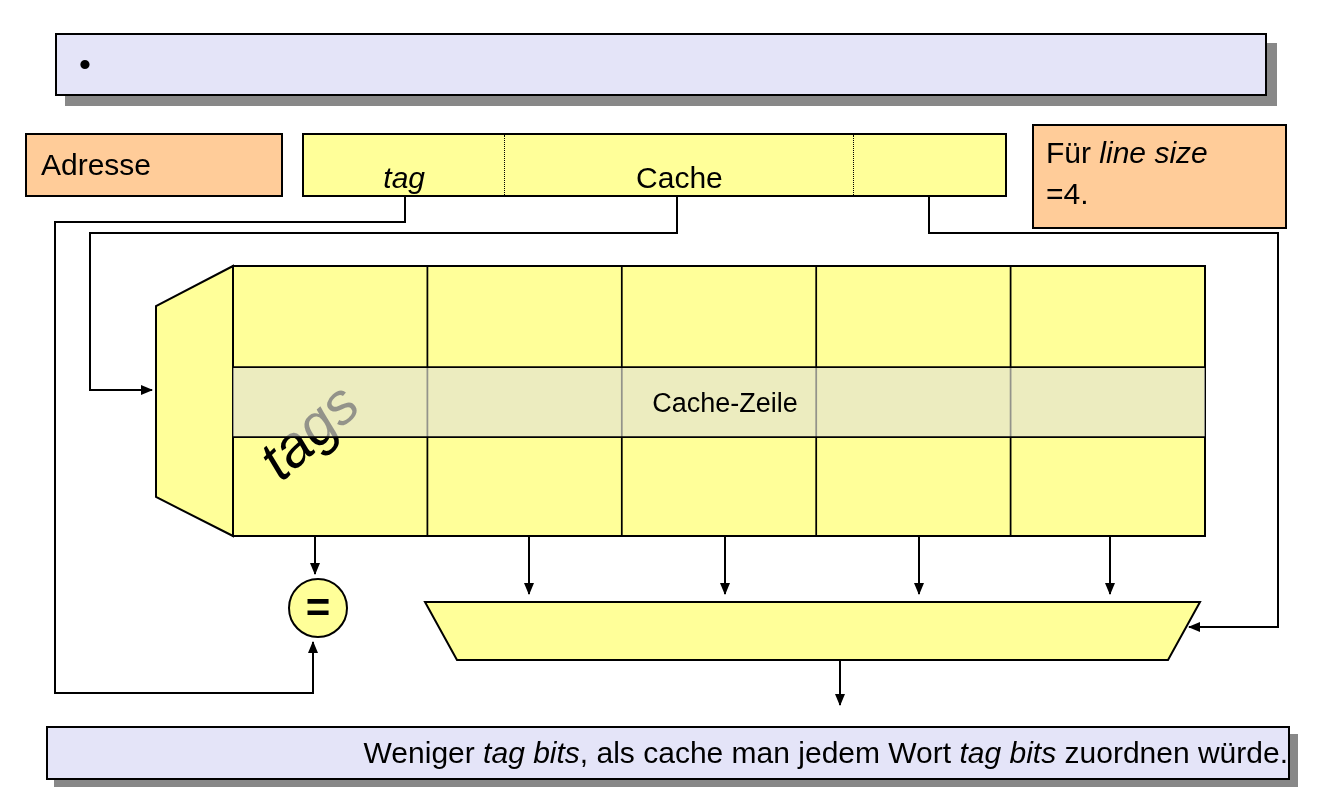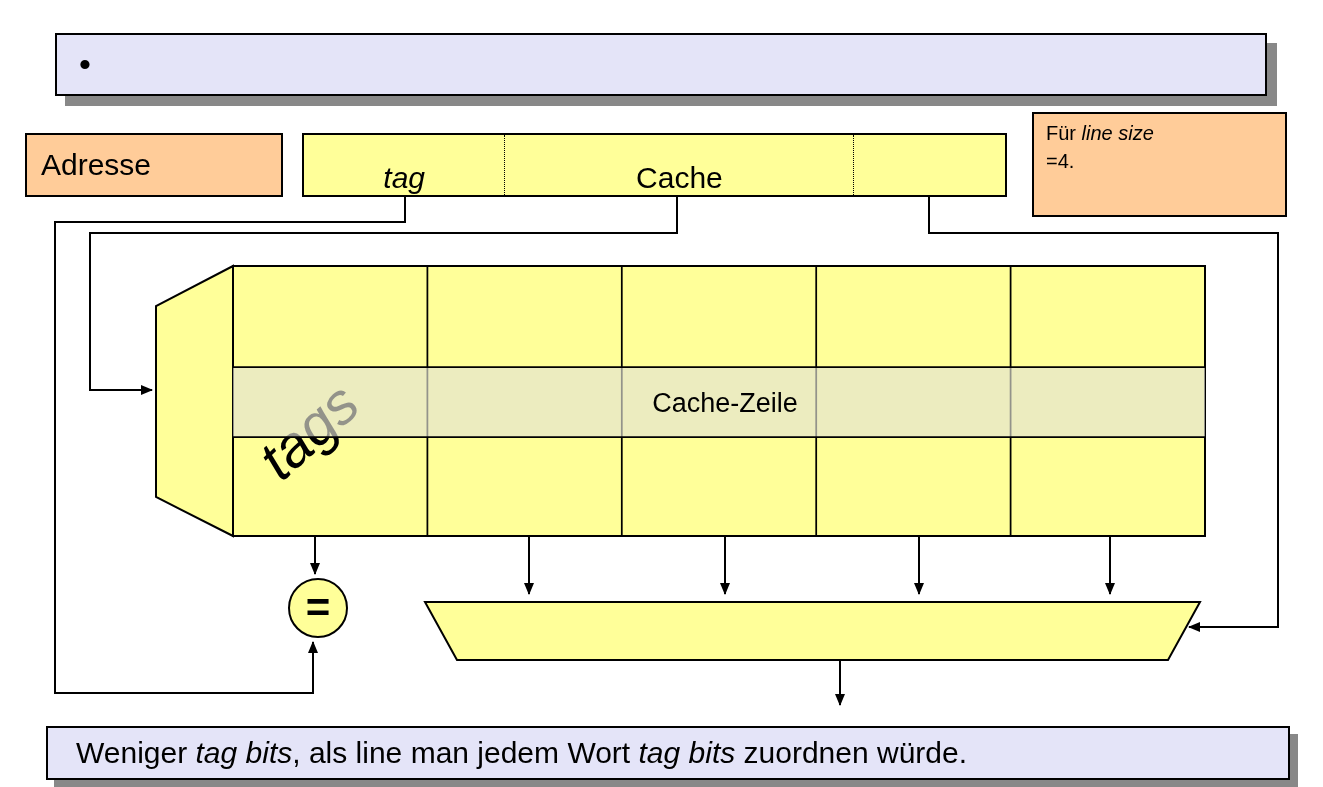--- a/index.html
+++ b/index.html
@@ -18,24 +18,24 @@
   .title-box .bullet{margin:0 24px 0 22px;font-size:34px;}
   .b{font-weight:bold;}
   .i{font-style:italic;}
   .bi{font-weight:bold;font-style:italic;}
   .adresse-box{left:25px;top:133px;width:258px;height:64px;font-size:30px;padding-left:14px;}
   .addr-field{left:302px;top:133px;width:705px;height:64px;padding:0;}
   .addr-sec{height:100%;display:flex;align-items:flex-end;justify-content:center;font-size:30px;}
   .sec-tag{width:201px;}
   .sec-index{width:349px;border-left:1px dotted #000;}
   .sec-offset{width:151px;border-left:1px dotted #000;}
-  .note-box{left:1032px;top:112px;width:255px;height:105px;font-size:20px;
+  .note-box{left:1032px;top:124px;width:255px;height:105px;font-size:30px;
             align-items:flex-start;padding:6px 0 0 12px;line-height:1.38;display:block;}
   .bottom-box{left:46px;top:726px;width:1244px;height:54px;font-size:30px;
-              padding-left:28px;box-shadow:8px 8px 0 var(--shadow);white-space:pre;}
+              padding-left:28px;box-shadow:8px 8px 0 var(--shadow);white-space:pre;justify-content:flex-end;}
   svg.diagram{position:absolute;left:0;top:0;}
   .wire{fill:none;stroke:var(--line);stroke-width:2;}
   .shape{fill:var(--yellow);stroke:var(--line);stroke-width:2;}
   .gridline{stroke:var(--line);stroke-width:1.75;}
   .tags-text{font-size:58px;font-style:italic;fill:#000;}
   .hl{fill:var(--overlay);fill-opacity:0.65;}
   .lbl{font-size:27px;fill:#000;}
   .eq{font-size:42px;font-weight:bold;fill:#000;}
 </style>
 </head>
@@ -103,16 +103,16 @@
     </div>
   </div>
 
   <div class="abs box peach note-box">
     <span>Für </span><span class="i">line size</span>
     <br>
     <span>=4.</span>
   </div>
 
   <div class="abs box lav bottom-box">
-    <span>Weniger </span><span class="i">tag bits</span><span>, als line man jedem Wort </span><span class="i">tag bits</span><span> zuordnen würde.</span>
+    <span>Weniger </span><span class="i">tag bits</span><span>, als cache man jedem Wort </span><span class="i">tag bits</span><span> zuordnen würde.</span>
   </div>
 
 </div>
 
 </body></html>

